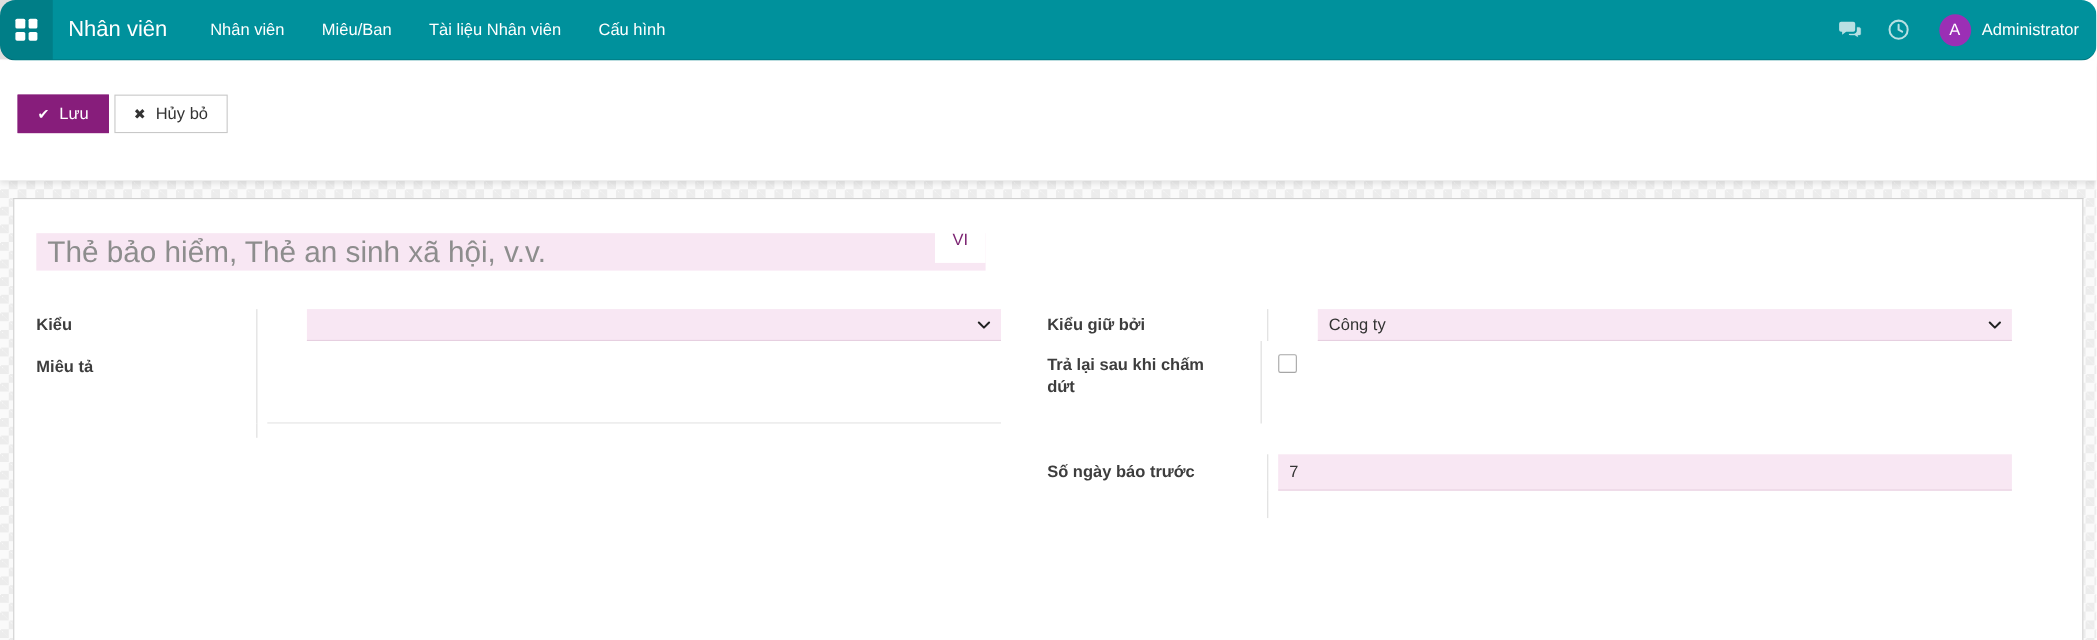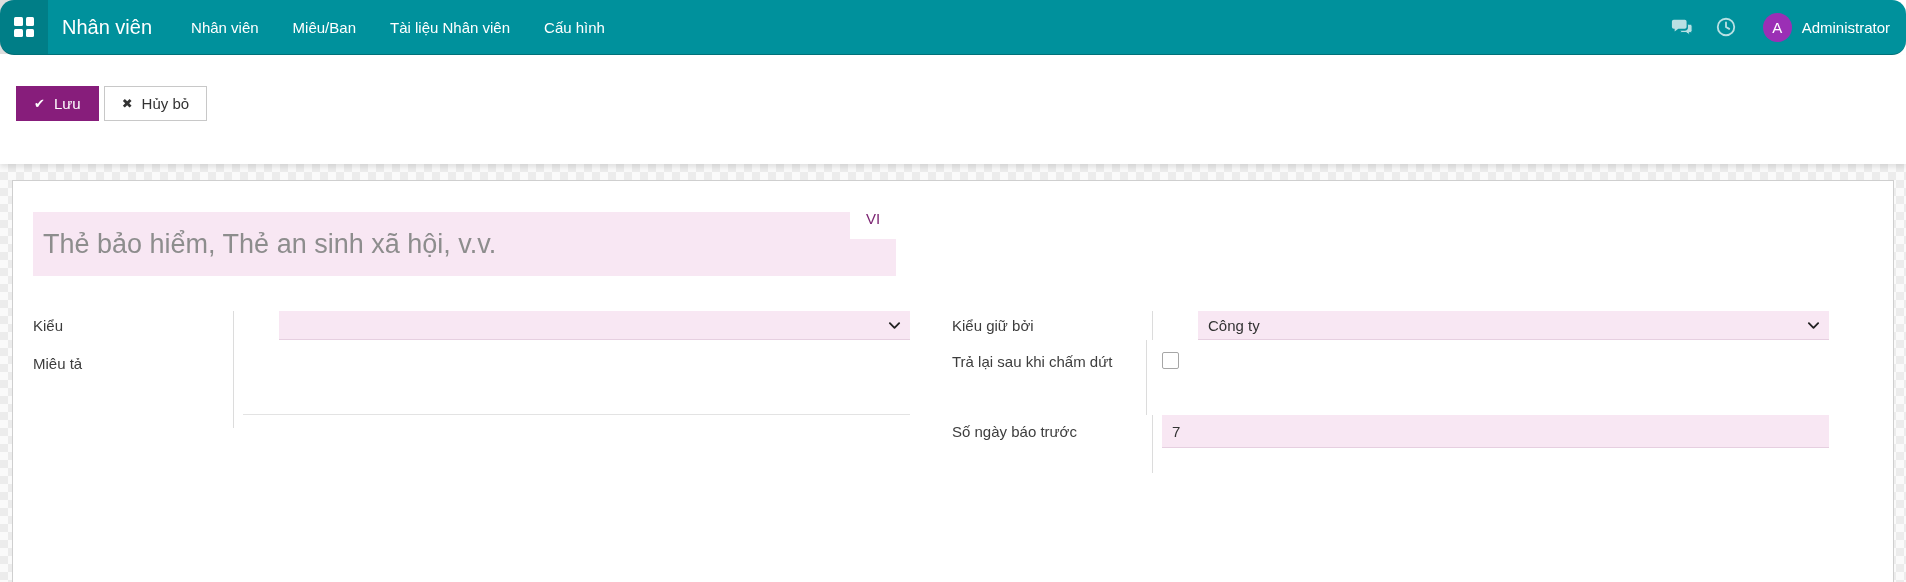--- a/index.html
+++ b/index.html
@@ -42,33 +42,33 @@
   .content { height:418px; padding:16px 12px 0;
     background-color:#fafafa;
     background-image:
       linear-gradient(45deg,#ececec 25%,transparent 25%,transparent 75%,#ececec 75%),
       linear-gradient(45deg,#ececec 25%,transparent 25%,transparent 75%,#ececec 75%);
     background-position:0 0,8px 8px; background-size:16px 16px; }
   .sheet { background:#fff; border:1px solid #cfcfcf; border-bottom:none;
     height:100%; padding:31px 20px 0; }
 
   .title-field { position:relative; width:863px; margin-bottom:35px; }
-  .title-input { background:#f8e7f3; height:64px; display:flex; align-items:center;
+  .title-input { background:#f8e7f3; height:34px; display:flex; align-items:center;
     padding:0 10px; font-size:27px; color:#8d8d8d; cursor:text; white-space:nowrap; }
   .vi-badge { position:absolute; top:-14px; right:0; width:46px; height:41px; background:#fff;
     color:#7c2472; font-size:15px; display:flex; align-items:center; justify-content:center;
     cursor:pointer;text-align:center; }
 
   .groups { display:grid; grid-template-columns:877px 877px; column-gap:42px; }
   .o-group { display:grid; grid-template-columns:201px 1fr; align-content:start; }
   .g-label { border-right:1px solid #dcdcdc; padding-right:30px; font-size:15px;
-    color:#3d3d3d; font-weight:400; display:flex; line-height:20px; }
+    color:#3d3d3d; font-weight:700; display:flex; line-height:20px; }
   .g-value { padding-left:9px; }
   .r-center { align-items:center; }
-  .h29 { height:29px; } .h75 { height:75px; } .h33 { height:33px; }
+  .h29 { height:29px; } .h75 { height:75px; } .h33 { height:33px;margin-top:28px; }
   .h13 { height:13px; } .h25 { height:25px; }
   .pt14 { padding-top:14px; } .pt12 { padding-top:12px; }
 
   .select-mock { height:29px; background:#f8e7f3; border-bottom:1px solid #e6cfe0;
     display:flex; align-items:center; padding:0 28px 0 10px; font-size:15px; color:#333;
     position:relative; cursor:pointer;margin-left:36px; }
   .select-mock svg { position:absolute; right:9px; top:8px; }
   .textarea-mock { height:75px; border-bottom:1px solid #e3e3e3; cursor:text; }
   .checkbox { width:17px; height:17px; border:1px solid #a6a6a6; border-radius:2px;
     background:#fff; margin-top:12px; cursor:pointer; }

